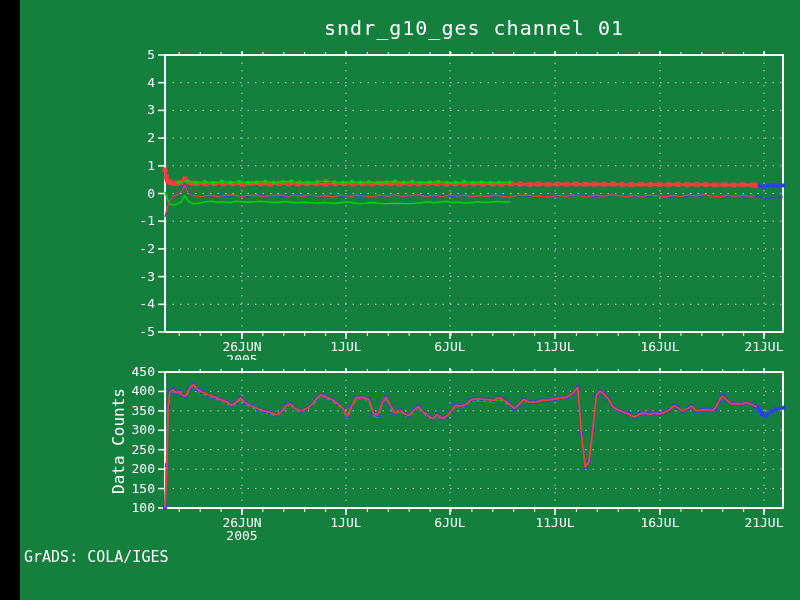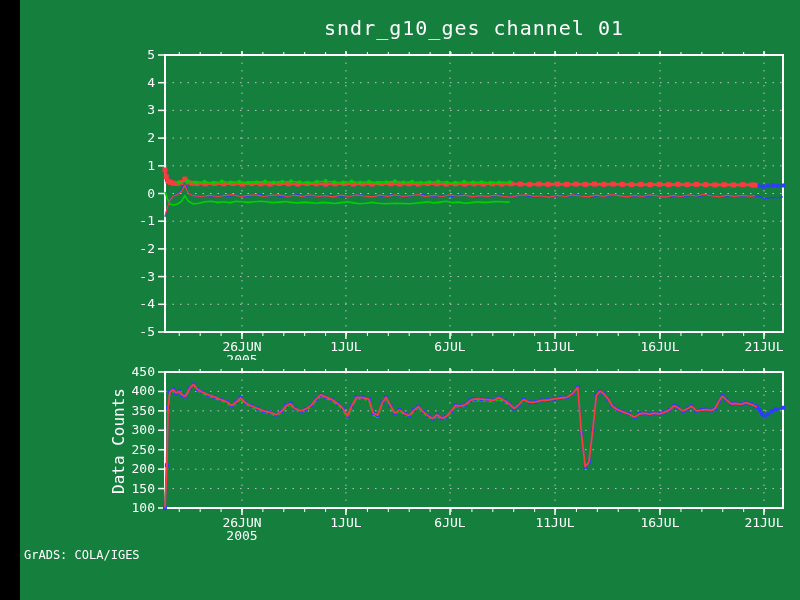--- a/index.html
+++ b/index.html
@@ -2,21 +2,21 @@
 <html><head>
 <meta charset="utf-8">
 <style>
   html,body{margin:0;padding:0;background:#000;}
   #canvas{position:relative;width:800px;height:600px;background:#15803d;overflow:hidden;
           font-family:"DejaVu Sans Mono",monospace;margin-left:20px;}
   .title{position:absolute;top:16px;left:145px;width:618px;text-align:center;
          color:#fff;font-size:20px;letter-spacing:1px;white-space:nowrap;}
   .ylabel{position:absolute;left:30px;top:430px;width:140px;height:22px;text-align:center;
           color:#fff;font-size:16px;transform:rotate(-90deg);white-space:nowrap;}
-  .credit{position:absolute;left:4px;top:548px;color:#fff;font-size:12px;white-space:nowrap;}
+  .credit{position:absolute;left:4px;top:548px;color:#fff;font-size:15px;white-space:nowrap;}
   svg{position:absolute;left:0;display:block;}
   #top-chart{top:50px;}
   #bottom-chart{top:360px;}
   text{font-family:"DejaVu Sans Mono",monospace;}
 </style>
 </head>
 <body>
 
 <div id="canvas">
   <div class="title">sndr_g10_ges channel 01</div>

